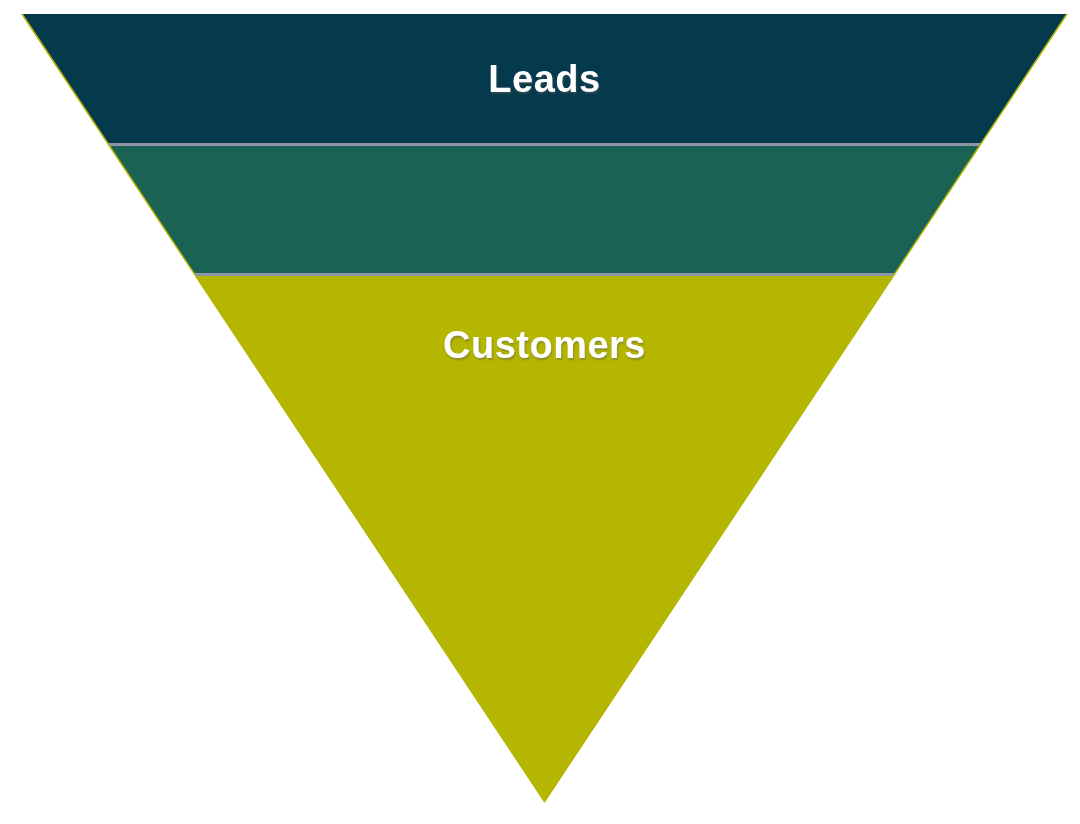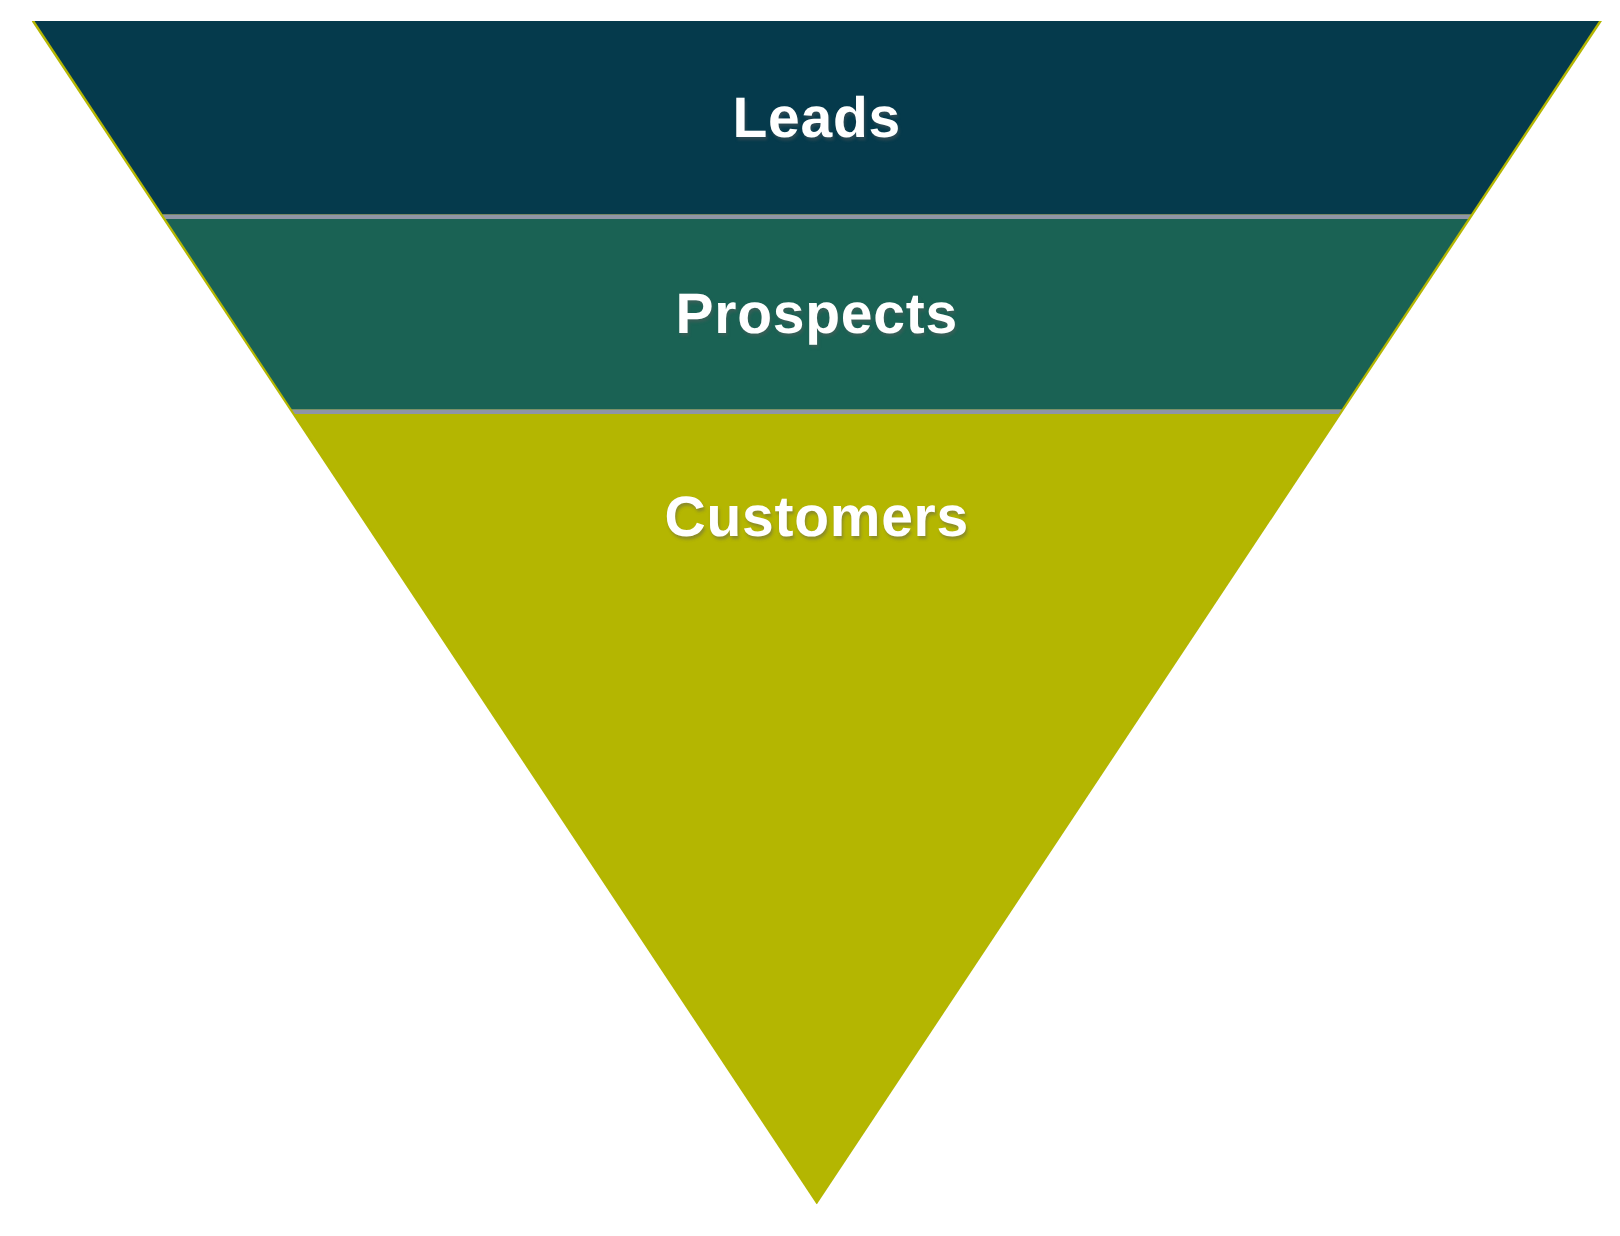--- a/index.html
+++ b/index.html
@@ -92,19 +92,18 @@
       <div class="sep sep-1" style="background-color: rgb(143, 149, 166);"></div>
 
       <div class="seg seg-prospects" style="background-color: rgb(26, 98, 84);"></div>
 
       <div class="sep sep-2" style="background-color: rgb(143, 149, 166);"></div>
 
       <div class="seg seg-customers" style="background-color: rgb(180, 182, 1);"></div>
 
       <div class="seg-label label-leads" style="color: rgb(255, 255, 255);">Leads</div>
 
-      <div class="seg-label label-prospects" style="color: rgb(255, 255, 255);">Prospects</div>
 
       <div class="seg-label label-customers" style="color: rgb(255, 255, 255);">Customers</div>
 
     </div>
   </div>
 </div>
 
 </body></html>

